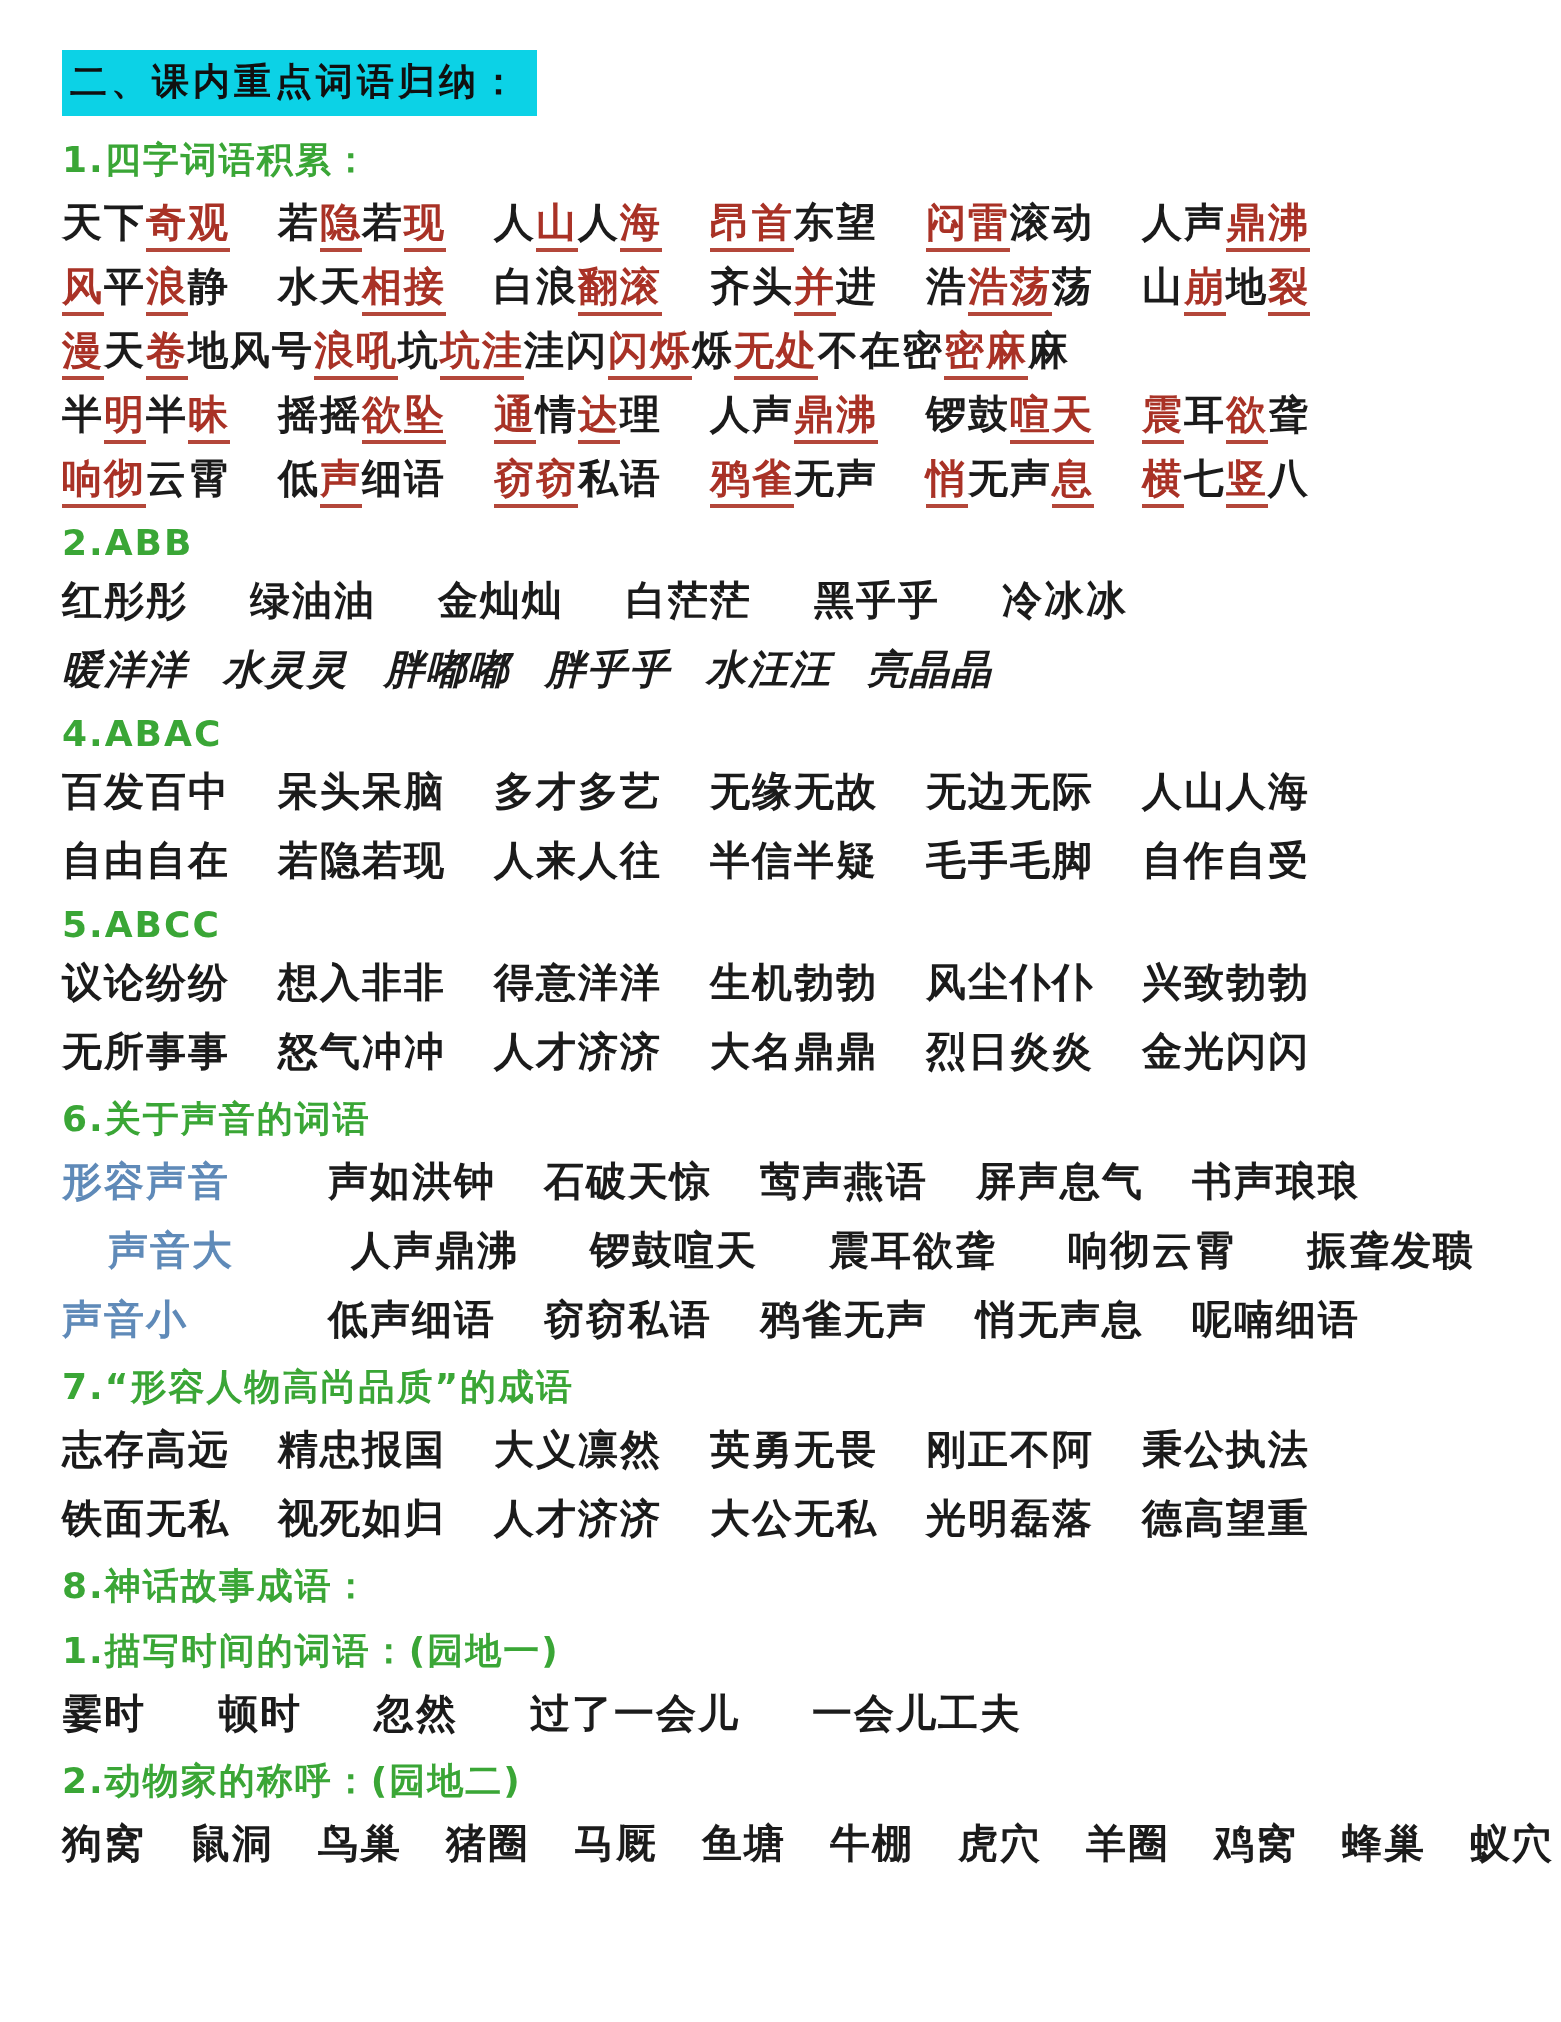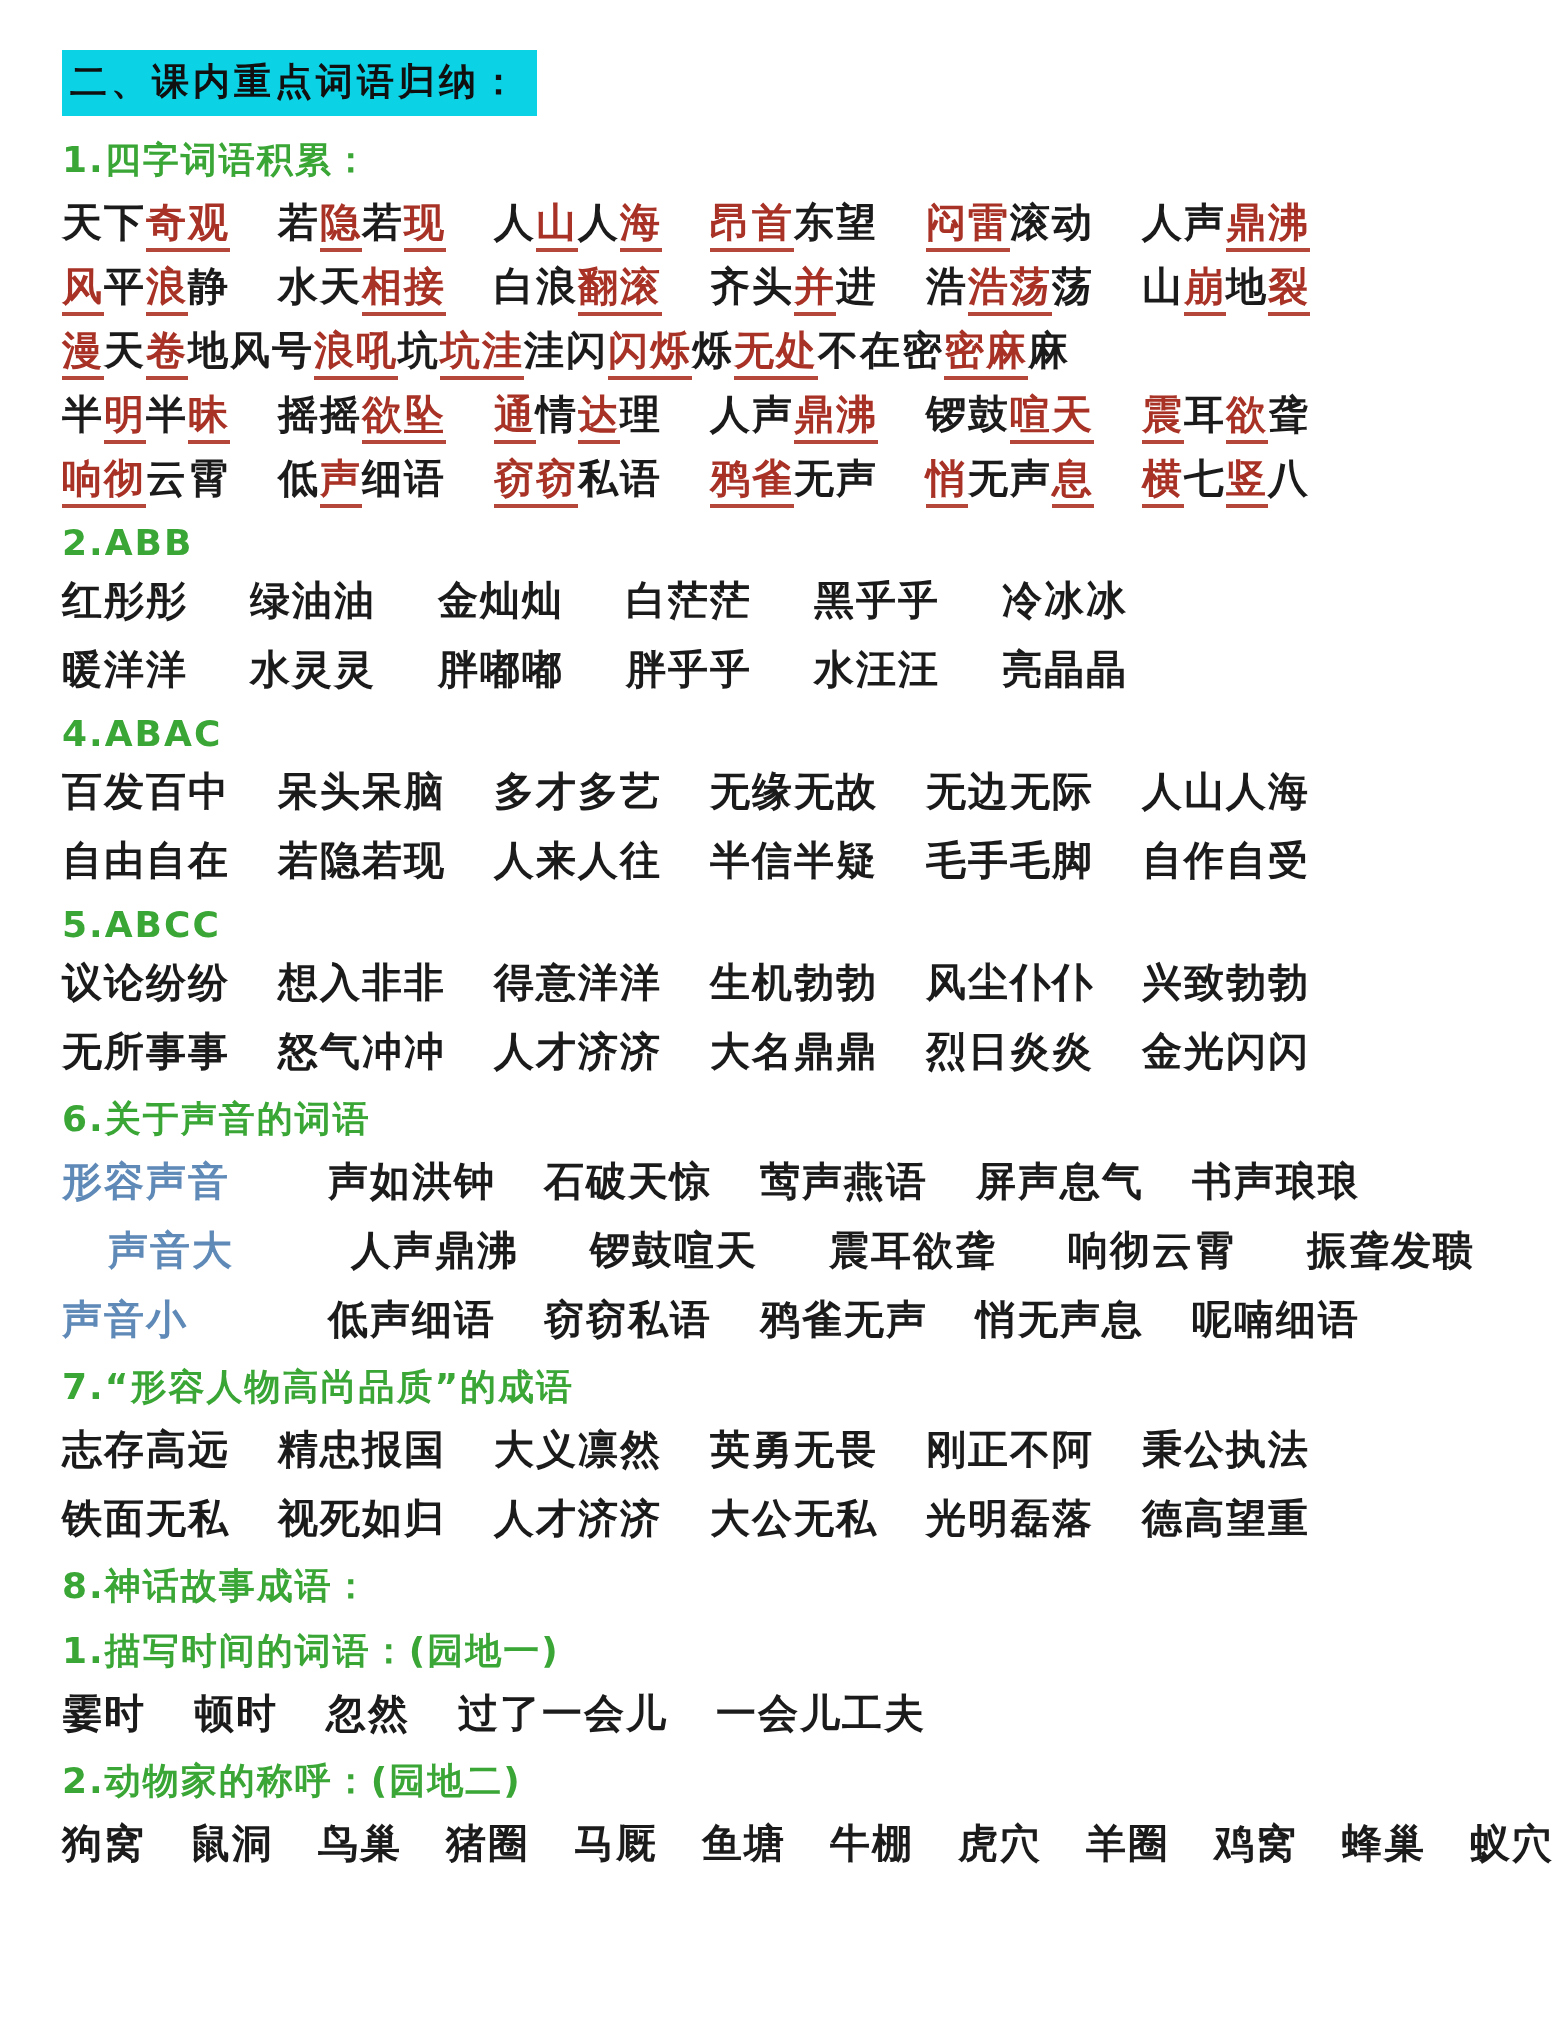--- a/index.html
+++ b/index.html
@@ -93,21 +93,21 @@
       <section class="sec">
         <div class="heading">2.ABB</div>
         <div class="row" style="gap: 62px;">
           <span class="word">红彤彤</span>
           <span class="word">绿油油</span>
           <span class="word">金灿灿</span>
           <span class="word">白茫茫</span>
           <span class="word">黑乎乎</span>
           <span class="word">冷冰冰</span>
         </div>
-        <div class="row" style="gap: 62px;">
+        <div class="row" style="gap: 35px; font-style: italic;">
           <span class="word">暖洋洋</span>
           <span class="word">水灵灵</span>
           <span class="word">胖嘟嘟</span>
           <span class="word">胖乎乎</span>
           <span class="word">水汪汪</span>
           <span class="word">亮晶晶</span>
         </div>
       </section>
       <section class="sec">
         <div class="heading">4.ABAC</div>
@@ -191,21 +191,21 @@
           <span class="word">大公无私</span>
           <span class="word">光明磊落</span>
           <span class="word">德高望重</span>
         </div>
       </section>
       <section class="sec">
         <div class="heading">8.神话故事成语：</div>
       </section>
       <section class="sec">
         <div class="heading">1.描写时间的词语：(园地一)</div>
-        <div class="row" style="gap: 48px;">
+        <div class="row" style="gap: 72px;">
           <span class="word">霎时</span>
           <span class="word">顿时</span>
           <span class="word">忽然</span>
           <span class="word">过了一会儿</span>
           <span class="word">一会儿工夫</span>
         </div>
       </section>
       <section class="sec">
         <div class="heading">2.动物家的称呼：(园地二)</div>
         <div class="row" style="gap: 44px;">

